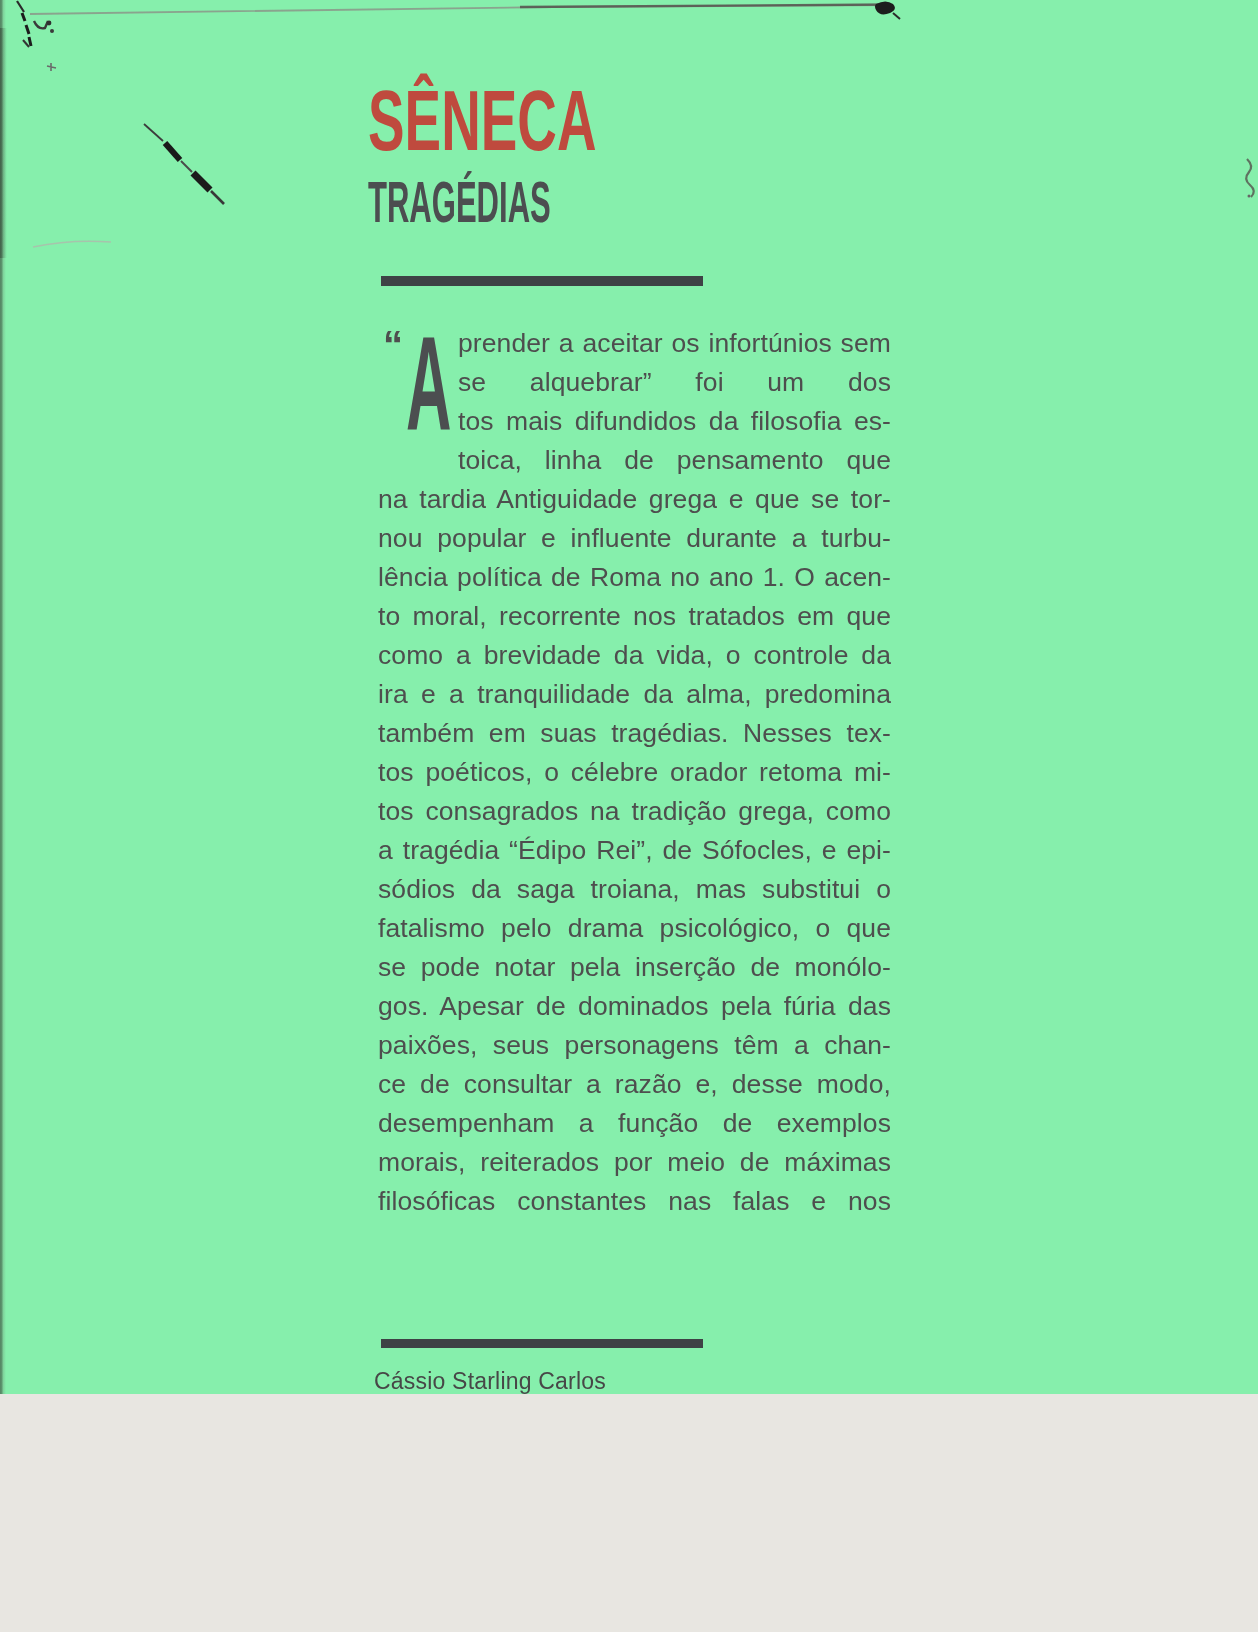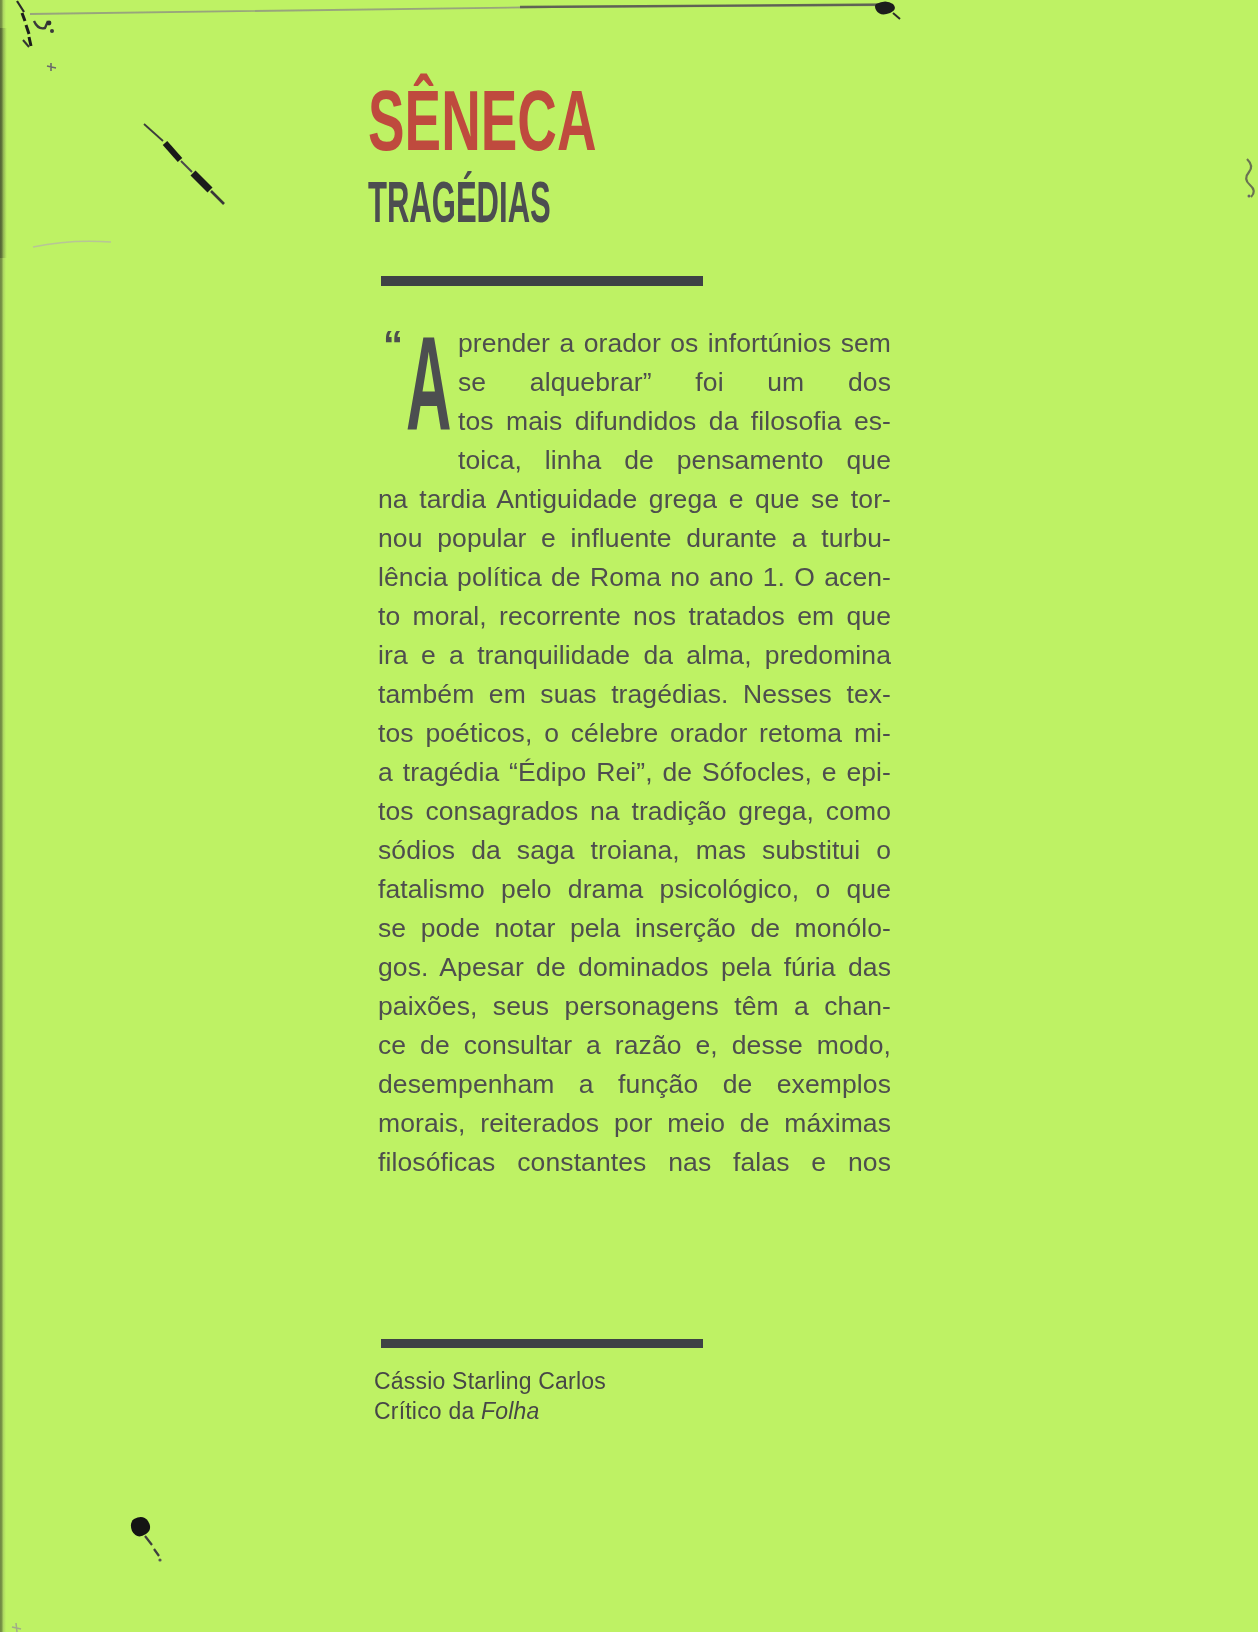--- a/index.html
+++ b/index.html
@@ -1,19 +1,19 @@
 <!DOCTYPE html>
 <html><head>
 <meta charset="utf-8">
 <style>
   html,body{margin:0;padding:0;background:#e8e6e1;}
   .page{
     position:relative;
-    width:1258px;height:1632px;
-    background:#bef264;
+    width:1258px;height:1394px;
+    background:#86efac;
     overflow:hidden;
     font-family:"Liberation Sans","DejaVu Sans",sans-serif;
   }
   
   .edge-left{
     position:absolute;left:0;top:0;width:6px;height:100%;
     background:linear-gradient(to right, rgba(45,45,40,.55) 0px, rgba(45,45,40,.45) 2px, rgba(95,95,85,.22) 3px, rgba(95,95,85,0) 6px);
   }
   .edge-left-dark{
     position:absolute;left:0;top:28px;width:7px;height:230px;
@@ -127,33 +127,34 @@
   <div class="t-main"><span class="squeeze-s">SÊNECA</span></div>
   <div class="t-sub"><span class="squeeze-t">TRAGÉDIAS</span></div>
 
   <div class="rule rule-top"></div>
 
   <div class="article-body">
     <div class="dropcap-float">
       <span class="open-quote">“</span>
       <span class="dropcap">A</span>
     </div>
-  <div class="bline">prender a orador os infortúnios sem</div>
+  <div class="bline">prender a aceitar os infortúnios sem</div>
       <div class="bline">se alquebrar” foi um dos ensinamen-</div>
       <div class="bline">tos mais difundidos da filosofia es-</div>
       <div class="bline">toica, linha de pensamento que vicejou</div>
       <div class="bline">na tardia Antiguidade grega e que se tor-</div>
       <div class="bline">nou popular e influente durante a turbu-</div>
       <div class="bline">lência política de Roma no ano 1. O acen-</div>
       <div class="bline">to moral, recorrente nos tratados em que</div>
+      <div class="bline">como a brevidade da vida, o controle da</div>
       <div class="bline">ira e a tranquilidade da alma, predomina</div>
       <div class="bline">também em suas tragédias. Nesses tex-</div>
       <div class="bline">tos poéticos, o célebre orador retoma mi-</div>
+      <div class="bline">tos consagrados na tradição grega, como</div>
       <div class="bline">a tragédia “Édipo Rei”, de Sófocles, e epi-</div>
-      <div class="bline">tos consagrados na tradição grega, como</div>
       <div class="bline">sódios da saga troiana, mas substitui o</div>
       <div class="bline">fatalismo pelo drama psicológico, o que</div>
       <div class="bline">se pode notar pela inserção de monólo-</div>
       <div class="bline">gos. Apesar de dominados pela fúria das</div>
       <div class="bline">paixões, seus personagens têm a chan-</div>
       <div class="bline">ce de consultar a razão e, desse modo,</div>
       <div class="bline">desempenham a função de exemplos</div>
       <div class="bline">morais, reiterados por meio de máximas</div>
       <div class="bline">filosóficas constantes nas falas e nos</div>
     </div>

